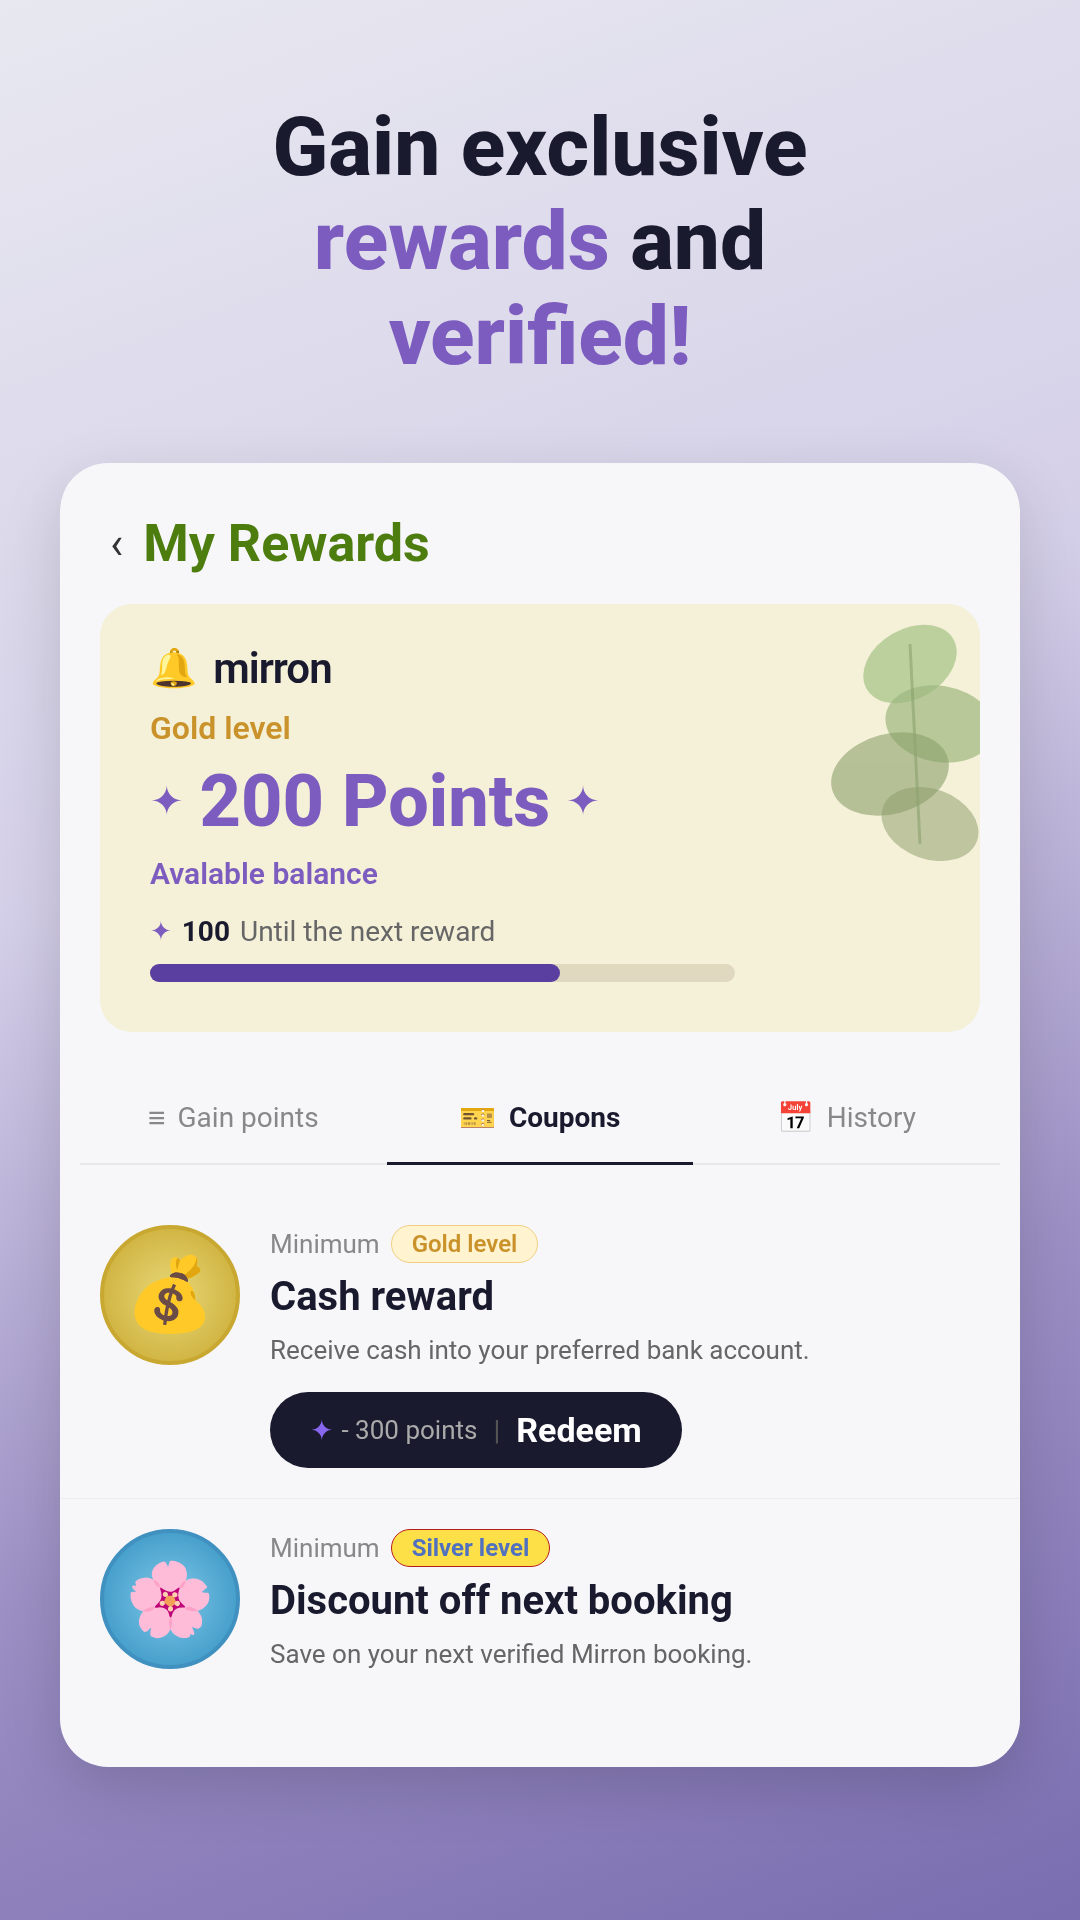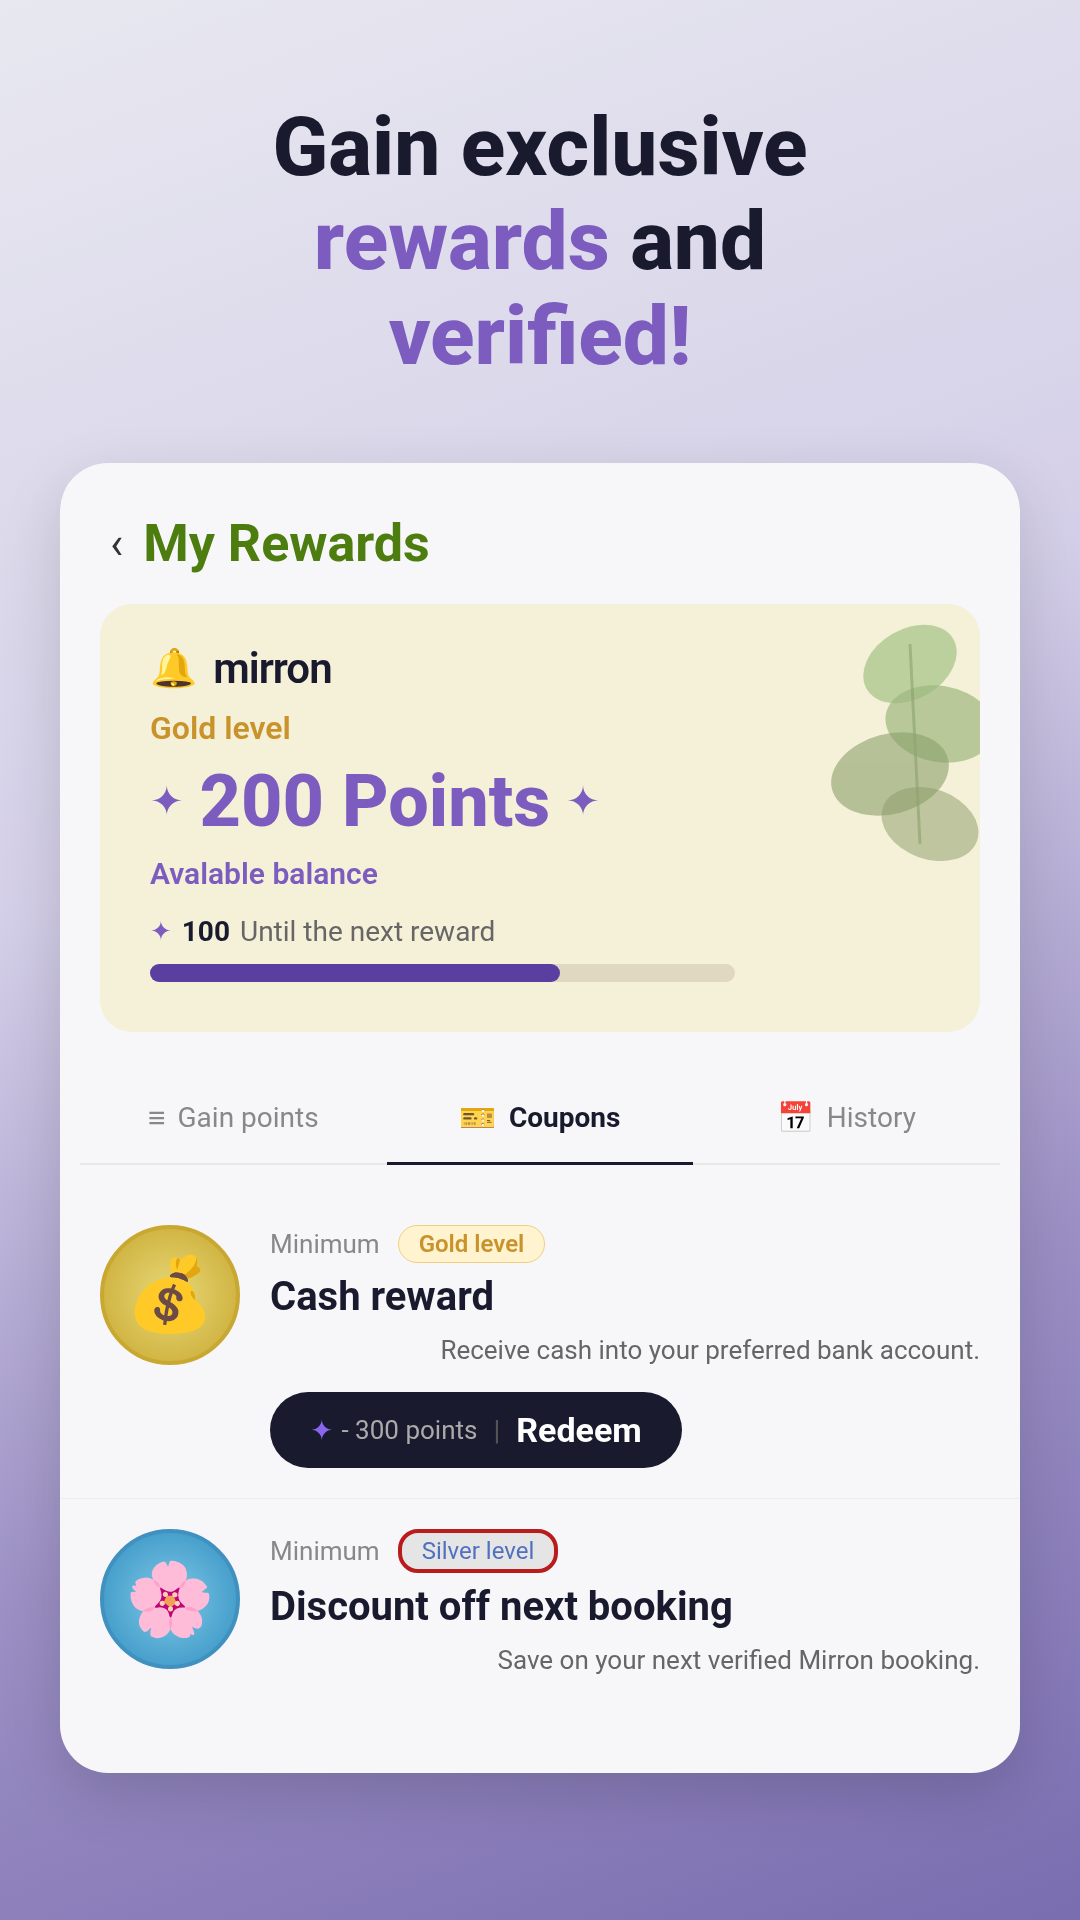--- a/index.html
+++ b/index.html
@@ -245,62 +245,61 @@
       font-size: 72px;
     }
 
     .coupon-content {
       flex: 1;
     }
 
     .minimum-row {
       display: flex;
       align-items: center;
-      gap: 18px;
+      gap: 11px;
       margin-bottom: 10px;
     }
 
     .minimum-label {
       color: #888;
       font-size: 26px;
     }
 
     .level-badge-gold {
       background: #fff3d0;
       color: #c9922a;
       border: 1px solid #f0d080;
       border-radius: 20px;
       padding: 4px 20px;
       font-size: 24px;
       font-weight: 600;
     }
 
     .level-badge-silver {
-      background: #e5e5e5;
+      background: #fde047;
       color: #5070c0;
-      border: 4px solid #b91c1c;
+      border: 1px solid #b91c1c;
       border-radius: 20px;
       padding: 4px 20px;
       font-size: 24px;
-      font-weight: 400;
+      font-weight: 700;
     }
 
     .coupon-title {
       font-size: 40px;
       font-weight: 700;
       color: #1a1a2e;
       margin-bottom: 12px;
     }
 
     .coupon-desc {
       color: #666;
       font-size: 26px;
       line-height: 1.4;
       margin-bottom: 24px;
-      text-align: right;
     }
 
     .redeem-btn {
       display: flex;
       align-items: center;
       background: #1a1a2e;
       color: white;
       border-radius: 50px;
       padding: 18px 40px;
       gap: 16px;

